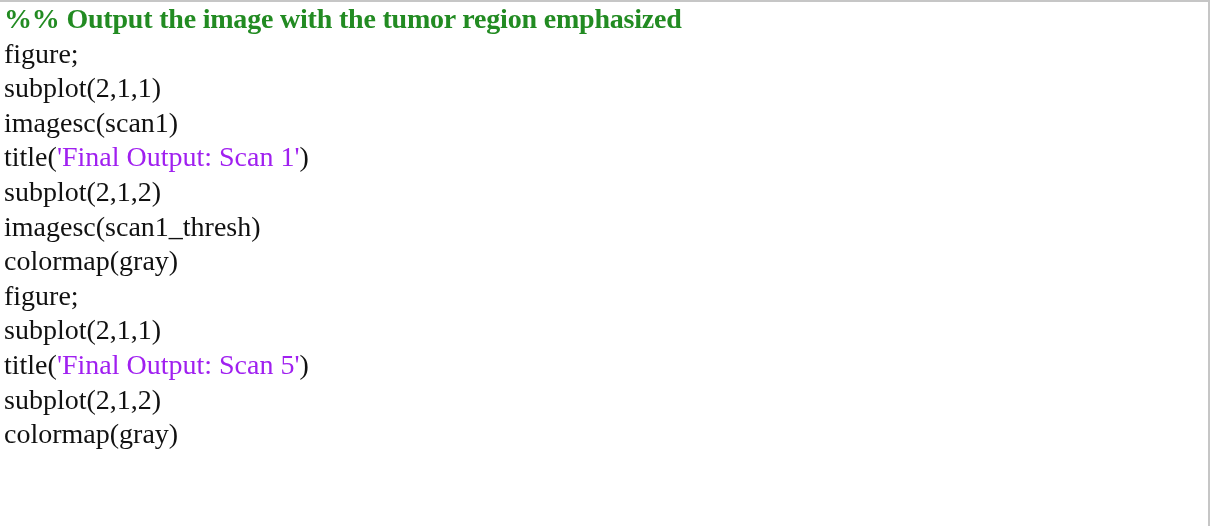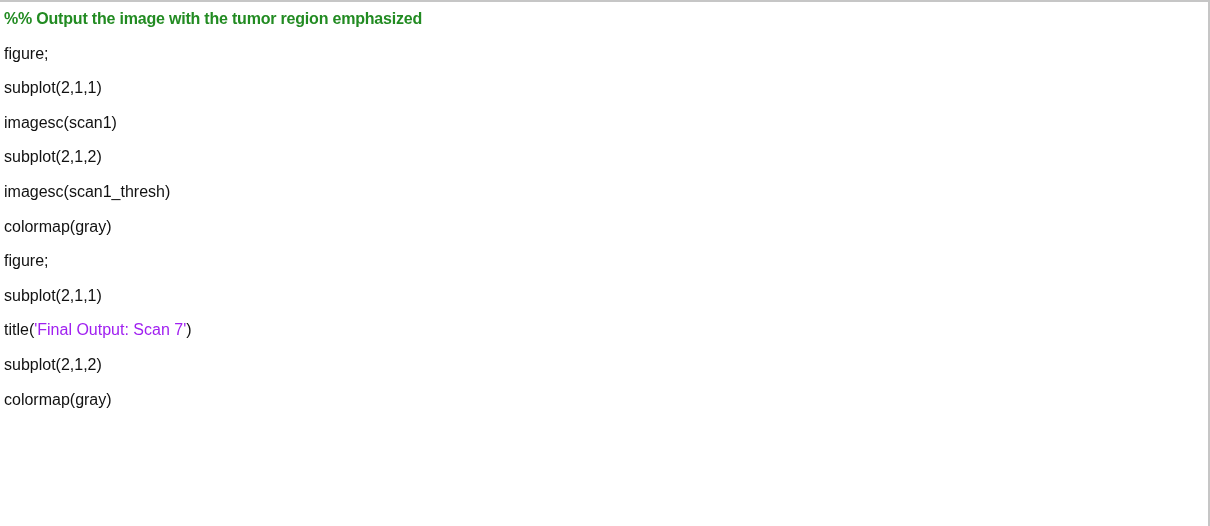--- a/index.html
+++ b/index.html
@@ -23,22 +23,22 @@
     border-bottom: none;
     overflow: hidden;
   }
   .code-lines {
     position: absolute;
     left: 4px;
     top: 0px;
     right: 0;
   }
   .code-line {
-    font-family: Liberation Sans, sans-serif;
-    font-size: 16px;
+    font-family: Liberation Serif, serif;
+    font-size: 28px;
     line-height: 34.6px;
     height: 34.6px;
     white-space: pre;
     color: #111111;
     letter-spacing: 0px;
     font-weight: 400;
   }
   .code-line.comment {
     color: #228B22;
     font-weight: 700;
@@ -49,22 +49,23 @@
 </style>
 </head>
 <body>
 
 <div id="code-block">
   <div class="code-lines" id="code-lines">
       <div class="code-line comment"><span>%% Output the image with the tumor region emphasized</span></div>
       <div class="code-line"><span>figure;</span></div>
       <div class="code-line"><span>subplot(2,1,1)</span></div>
       <div class="code-line"><span>imagesc(scan1)</span></div>
+      <div class="code-line"><span class="tok-plain">title(</span><span class="tok-string">'Final Output: Scan 1'</span><span class="tok-plain">)</span></div>
       <div class="code-line"><span>subplot(2,1,2)</span></div>
       <div class="code-line"><span>imagesc(scan1_thresh)</span></div>
       <div class="code-line"><span>colormap(gray)</span></div>
       <div class="code-line"><span>figure;</span></div>
       <div class="code-line"><span>subplot(2,1,1)</span></div>
-      <div class="code-line"><span class="tok-plain">title(</span><span class="tok-string">'Final Output: Scan 7'</span><span class="tok-plain">)</span></div>
+      <div class="code-line"><span class="tok-plain">title(</span><span class="tok-string">'Final Output: Scan 5'</span><span class="tok-plain">)</span></div>
       <div class="code-line"><span>subplot(2,1,2)</span></div>
       <div class="code-line"><span>colormap(gray)</span></div>
     </div>
 </div>
 
 </body></html>

